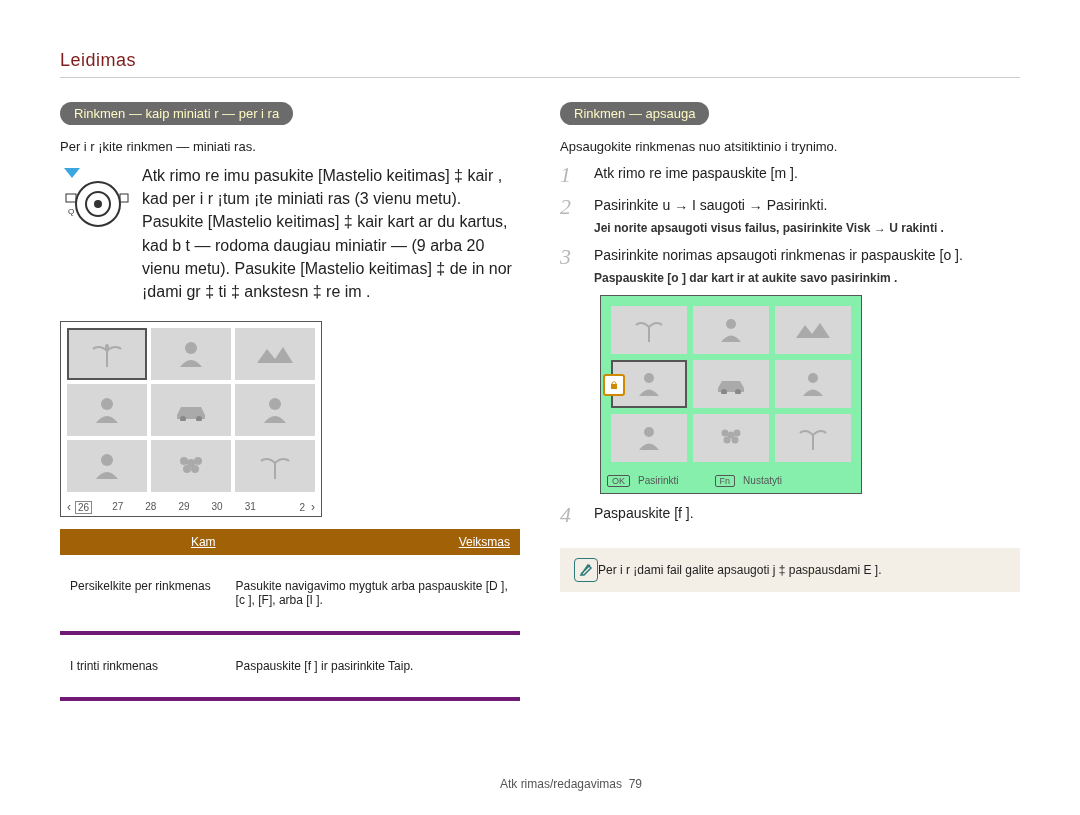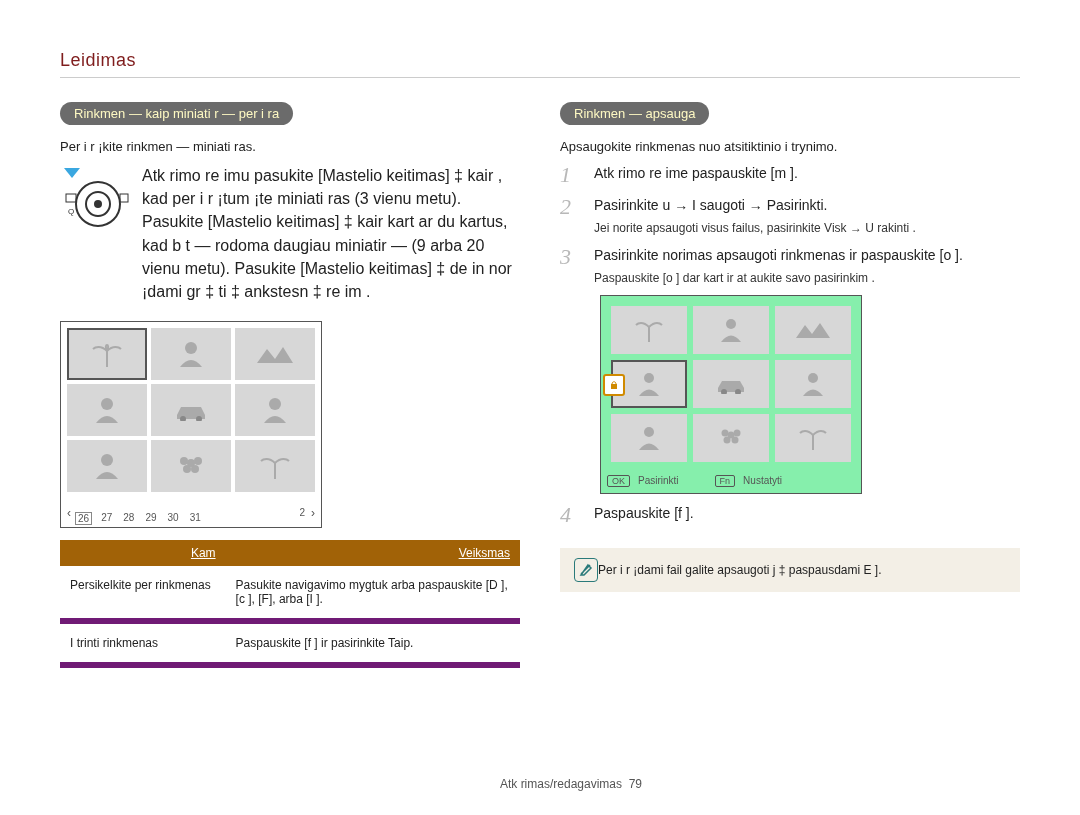--- a/index.html
+++ b/index.html
@@ -85,21 +85,21 @@
   .tcell svg { fill: #aaa; }
   .date-strip {
     display: flex;
     align-items: center;
     gap: 4px;
     padding: 2px 6px;
     font-size: 10px;
     color: #555;
   }
   .date-strip .arrow { font-size: 12px; color: #555; }
-  .date-strip .days { display: flex; gap: 7px; margin-top: 12px; }
+  .date-strip .days { display: flex; gap: 18px; }
   .date-strip .day { padding: 0 2px; }
   .date-strip .day.cur { border: 1px solid #888; }
   .menu-strip {
     display: flex;
     align-items: center;
     gap: 8px;
     padding: 3px 6px 6px 6px;
     font-size: 10px;
     color: #555;
   }
@@ -117,22 +117,22 @@
   }
   table.kv th {
     background: #a16207;
     color: #fff;
     font-weight: normal;
     text-align: right;
     padding: 6px 10px;
     text-decoration: underline;
   }
   table.kv td {
-    border-bottom: 6px solid #701a75;
-    padding: 12px 10px;
+    border-bottom: 4px solid #701a75;
+    padding: 24px 10px;
     vertical-align: top;
   }
   
   .step {
     display: flex;
     gap: 14px;
     margin: 10px 0 6px 0;
   }
   .step .num {
     font-size: 22px;
@@ -143,20 +143,21 @@
     width: 20px;
   }
   .step .body {
     font-size: 14px;
     line-height: 1.4;
   }
   .step .sub {
     font-size: 12px;
     color: #333;
     margin-top: 4px;
+    font-weight: bold;
   }
   .screen-right {
     width: 260px;
     border: 1px solid #555;
     background: #86efac;
     margin: 8px 0 4px 40px;
   }
   .screen-right .thumb-grid { padding: 10px; gap: 6px; }
   .screen-right .tcell { height: 48px; }
   .screen-right .tcell.sel2 { outline: 2px solid #555; outline-offset: -2px; position: relative; }

